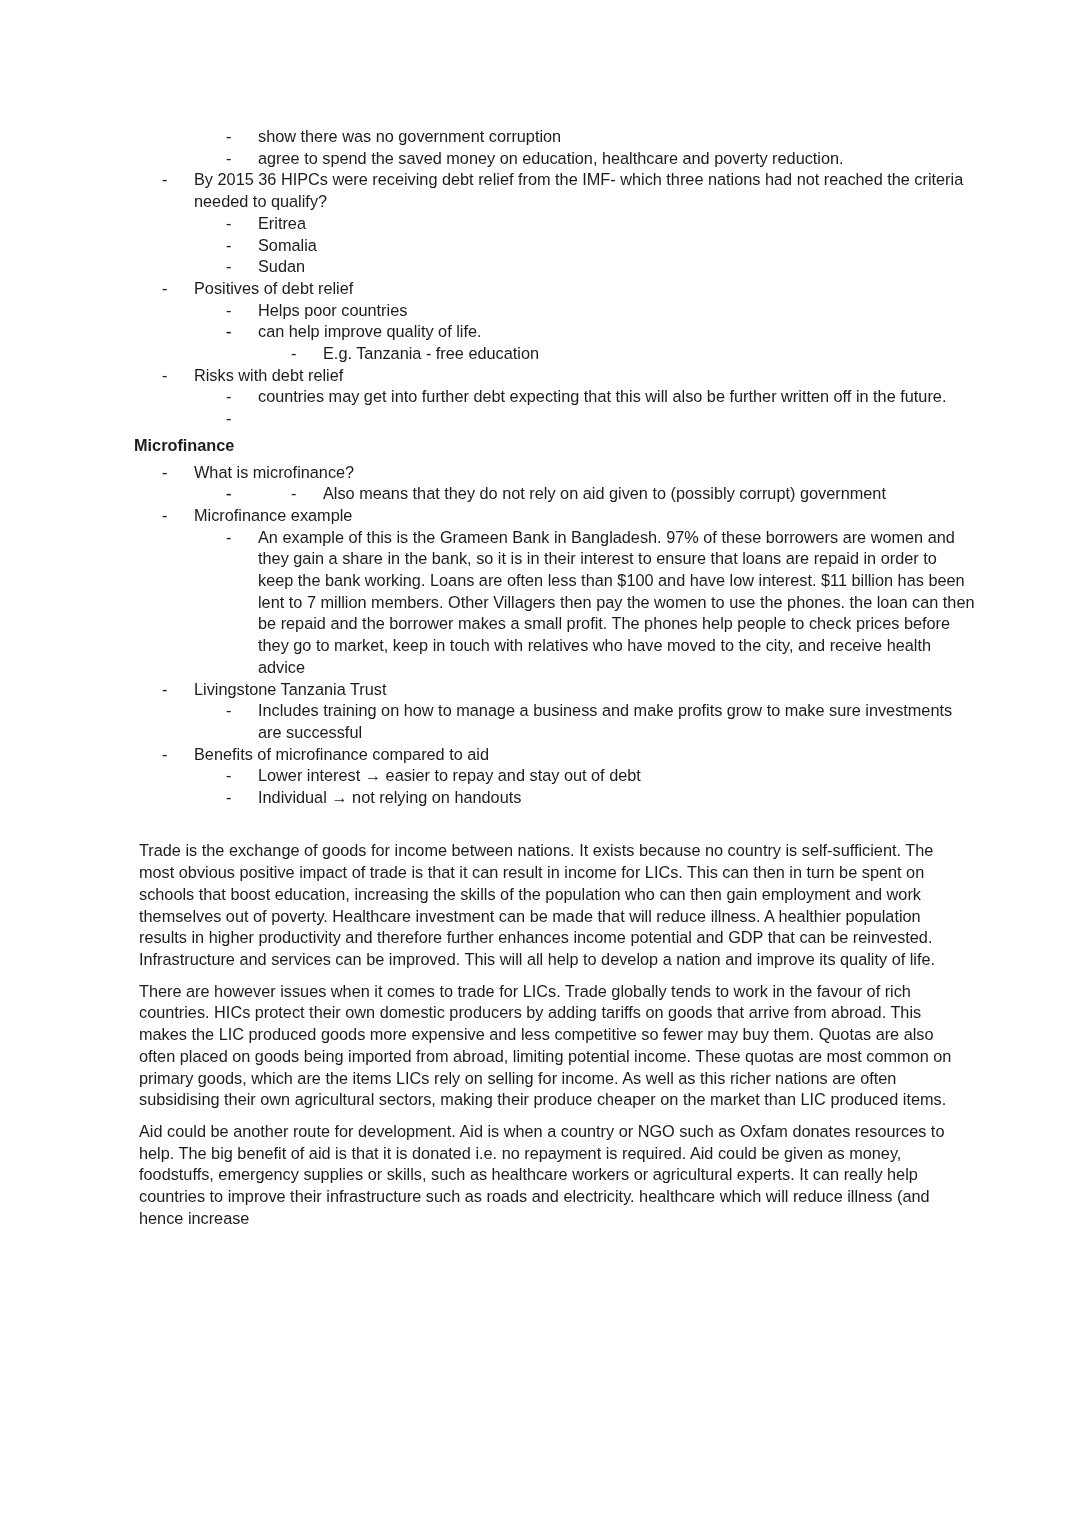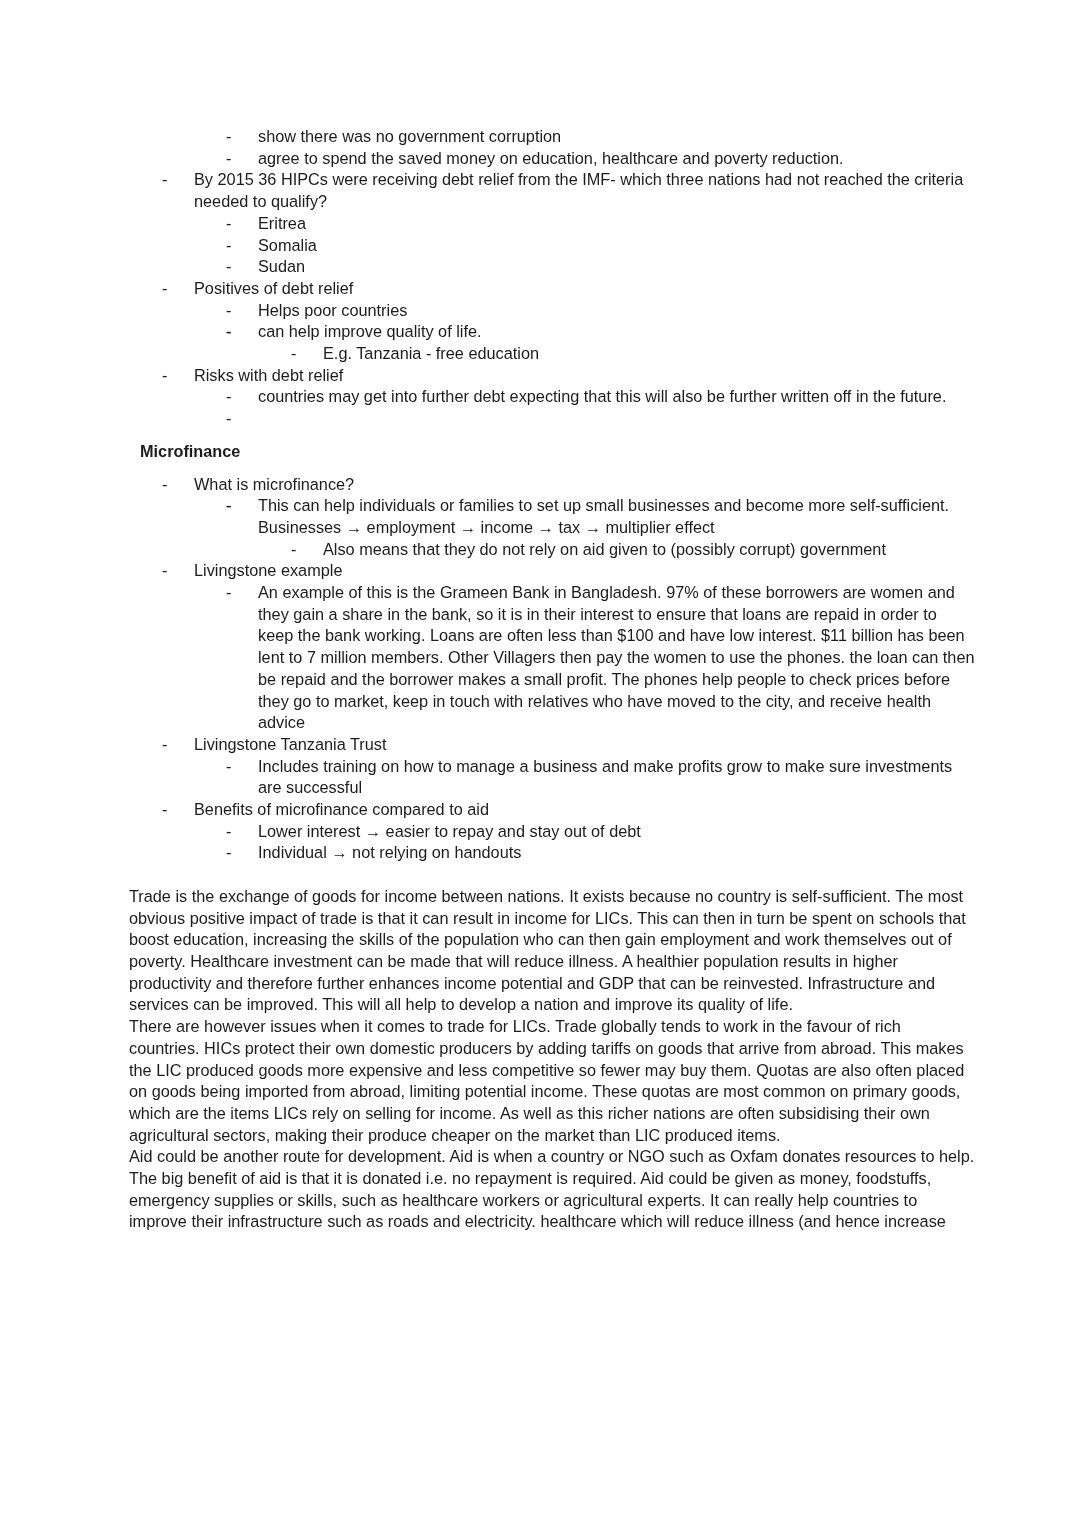--- a/index.html
+++ b/index.html
@@ -26,25 +26,25 @@
   .li.l1 { padding-left: 65px; }
   .li.l1 .marker { left: 33px; }
   .li.l2 { padding-left: 129px; }
   .li.l2 .marker { left: 97px; }
   .li.l3 { padding-left: 194px; }
   .li.l3 .marker { left: 162px; }
   .heading {
     font-weight: bold;
     font-size: inherit;
     line-height: inherit;
-    margin: 11px;
+    margin: 5px;
   }
   .heading .regular { font-weight: normal; }
   .blank-line { height: 21.7px; }
-  p.essay-par { margin: 0; }
+  p.essay-par { margin: 10px; }
 </style>
 </head>
 <body>
 
 <div class="page">
 
   <div class="list">
       <div class="li l2"><span class="marker">-</span><span>show there was no government corruption</span></div>
       <div class="li l2"><span class="marker">-</span><span>agree to spend the saved money on education, healthcare and poverty reduction.</span></div>
       <div class="li l1"><span class="marker">-</span><span>By 2015 36 HIPCs were receiving debt relief from the IMF- which three nations had not reached the criteria needed to qualify?</span></div>
@@ -61,23 +61,23 @@
       <div class="li l2"><span class="marker">-</span></div>
     </div>
 
   <div class="blank-line"></div>
 
   <h2 class="heading">Microfinance</h2>
 
   <div class="list">
       <div class="li l1"><span class="marker">-</span><span>What is microfinance?</span></div>
       <div class="li l2"><span class="marker">-</span></div>
-      <div class="li l2"><span class="marker">-</span><span>This can help individuals or families to set up small businesses and become more self-sufficient. Businesses → employment → income → tax → multiplier effect</span></div>
+      <div class="li l2"><span class="marker">-</span></div>
       <div class="li l3"><span class="marker">-</span><span>Also means that they do not rely on aid given to (possibly corrupt) government</span></div>
-      <div class="li l1"><span class="marker">-</span><span>Livingstone example</span></div>
+      <div class="li l1"><span class="marker">-</span><span>Microfinance example</span></div>
       <div class="li l2"><span class="marker">-</span><span>An example of this is the Grameen Bank in Bangladesh. 97% of these borrowers are women and they gain a share in the bank, so it is in their interest to ensure that loans are repaid in order to keep the bank working. Loans are often less than $100 and have low interest. $11 billion has been lent to 7 million members. Other Villagers then pay the women to use the phones. the loan can then be repaid and the borrower makes a small profit. The phones help people to check prices before they go to market, keep in touch with relatives who have moved to the city, and receive health advice</span></div>
       <div class="li l1"><span class="marker">-</span><span>Livingstone Tanzania Trust</span></div>
       <div class="li l2"><span class="marker">-</span><span>Includes training on how to manage a business and make profits grow to make sure investments are successful</span></div>
       <div class="li l1"><span class="marker">-</span><span>Benefits of microfinance compared to aid</span></div>
       <div class="li l2"><span class="marker">-</span><span>Lower interest → easier to repay and stay out of debt</span></div>
       <div class="li l2"><span class="marker">-</span><span>Individual → not relying on handouts</span></div>
     </div>
 
   <div class="blank-line"></div>
 

